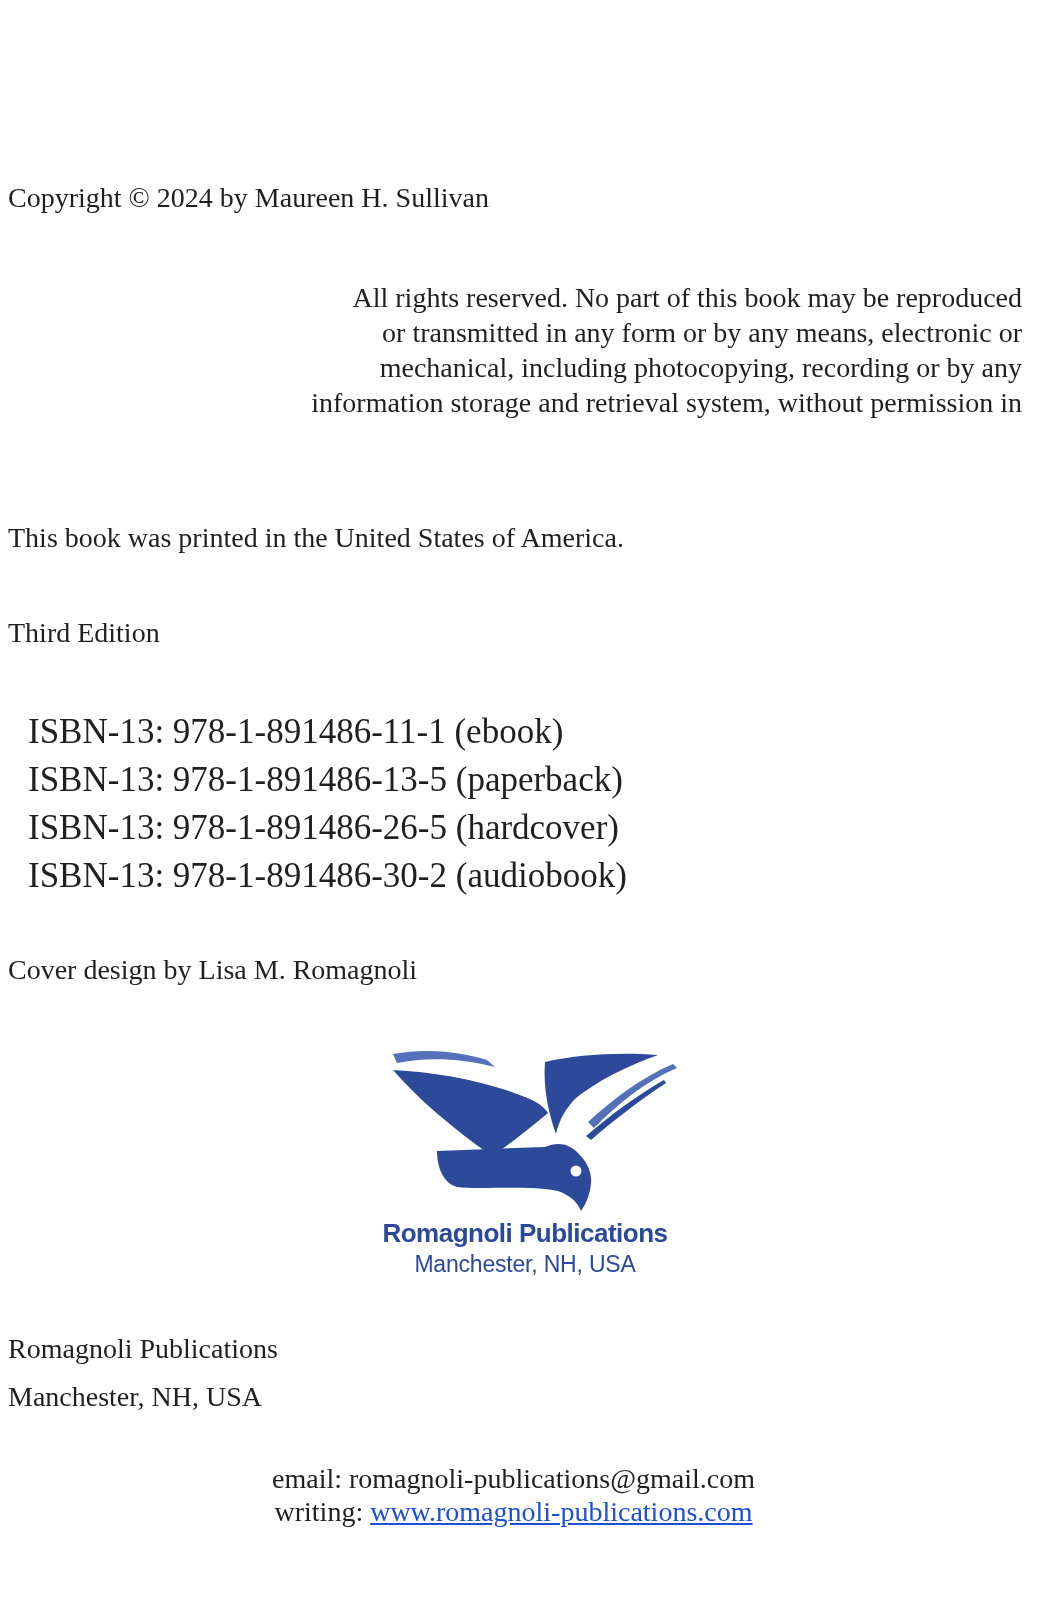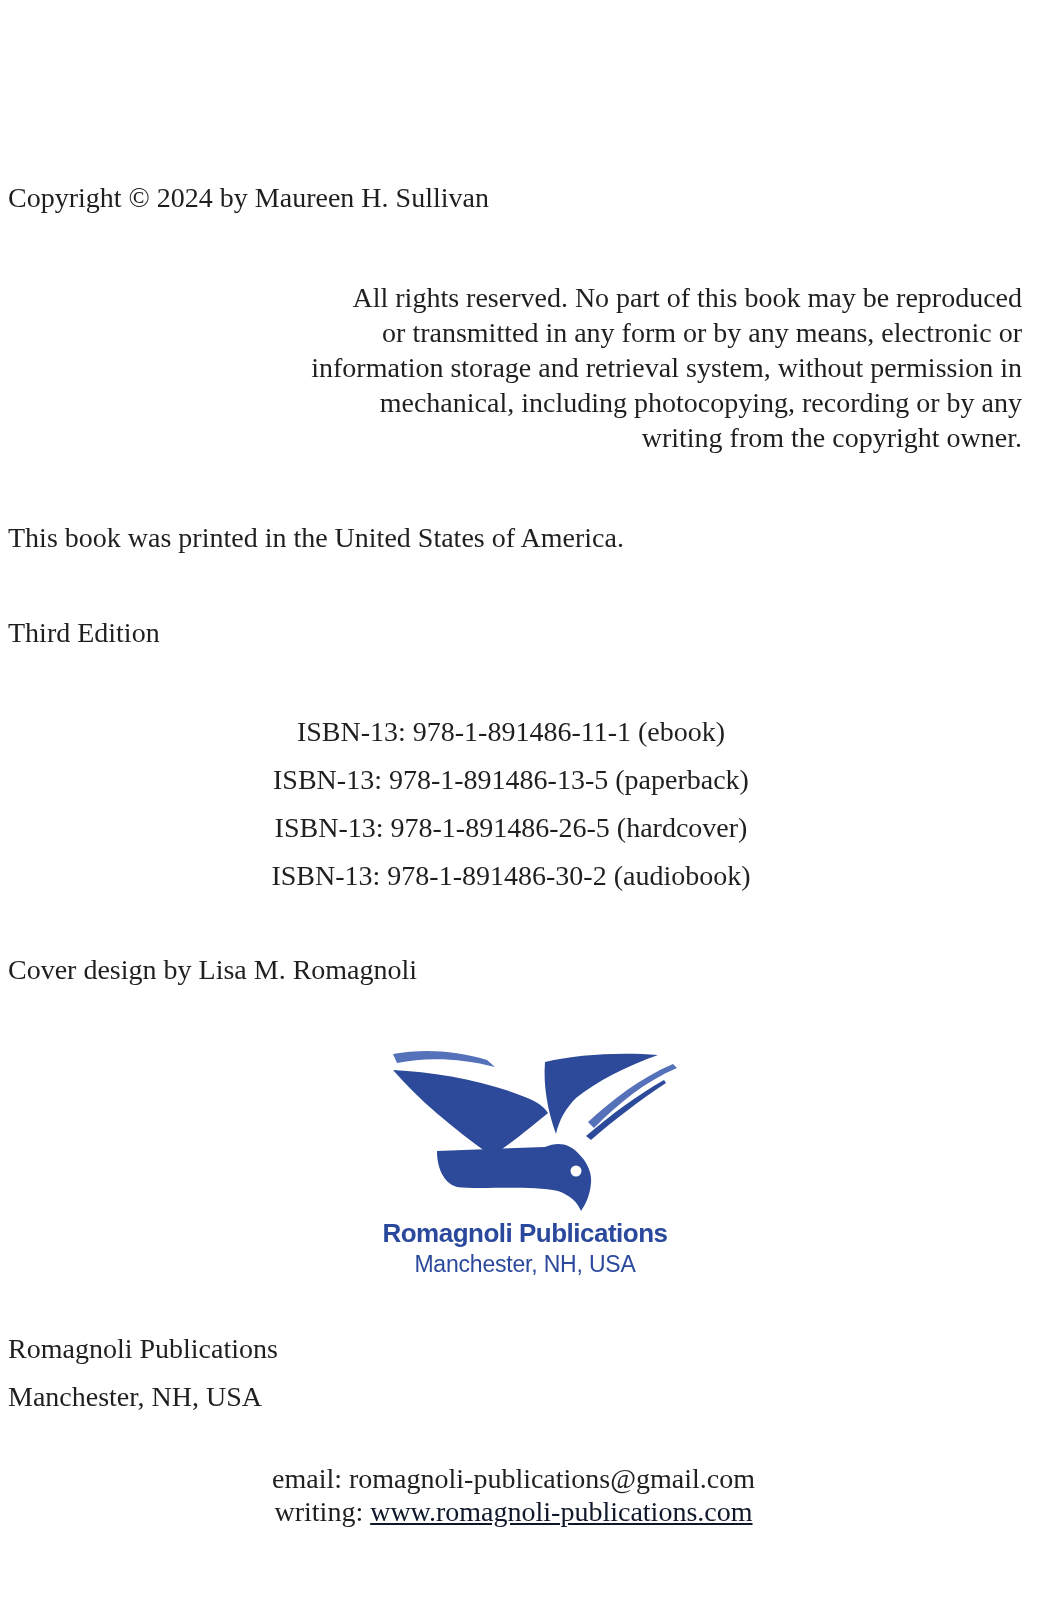--- a/index.html
+++ b/index.html
@@ -18,23 +18,23 @@
     white-space:nowrap;
     margin-left:8px;
   }
   .para{
     position:absolute;left:0;width:1022px;
     text-align:right;
     font-size:28px;line-height:35px;
   }
   .isbn-block{
     position:absolute;left:0;width:1022px;
-    text-align:center;
-    font-size:28px;line-height:48px;
+    font-size:35px;line-height:48px;
     white-space:nowrap;
+    padding-left:28px;
   }
   .logo-wrap{position:absolute;left:0;top:0;width:1050px;height:0;}
   .logo-svg{position:absolute;left:377px;top:1048px;width:310px;height:170px;}
   .logo-name{
     position:absolute;left:0;top:1217px;width:1050px;
     text-align:center;
     font-family:"Liberation Sans","DejaVu Sans",sans-serif;
     font-weight:bold;font-size:26px;line-height:32px;
     letter-spacing:-0.5px;
     color:#2b499c;white-space:nowrap;
@@ -46,39 +46,38 @@
     font-weight:500;font-size:23px;line-height:32px;
     letter-spacing:-0.2px;
     color:#2b499c;white-space:nowrap;
   }
   .contact{
     position:absolute;left:272px;top:1462px;
     font-size:28px;line-height:33px;
     text-align:center;white-space:nowrap;
   }
   .weblink{
-    color:#0f172a;
+    color:#1d4ed8;
     text-decoration:underline;
     cursor:pointer;
     font-family:Liberation Serif, serif;
   }
 </style>
 </head>
 <body>
 
 <div class="page">
 
   <div class="line" style="top:180px">Copyright © 2024 by Maureen H. Sullivan</div>
 
   <div class="para" style="top:280px">
     <div>All rights reserved. No part of this book may be reproduced</div>
     <div>or transmitted in any form or by any means, electronic or</div>
+    <div>mechanical, including photocopying, recording or by any</div>
     <div>information storage and retrieval system, without permission in</div>
-    <div>mechanical, including photocopying, recording or by any</div>
-    <div>writing from the copyright owner.</div>
   </div>
 
   <div class="line" style="top:615px">Third Edition</div>
 
   <div class="line" style="top:520px">This book was printed in the United States of America.</div>
 
   <div class="isbn-block" style="top:708px">
     <div>ISBN-13: 978-1-891486-11-1 (ebook)</div>
     <div>ISBN-13: 978-1-891486-13-5 (paperback)</div>
     <div>ISBN-13: 978-1-891486-26-5 (hardcover)</div>

